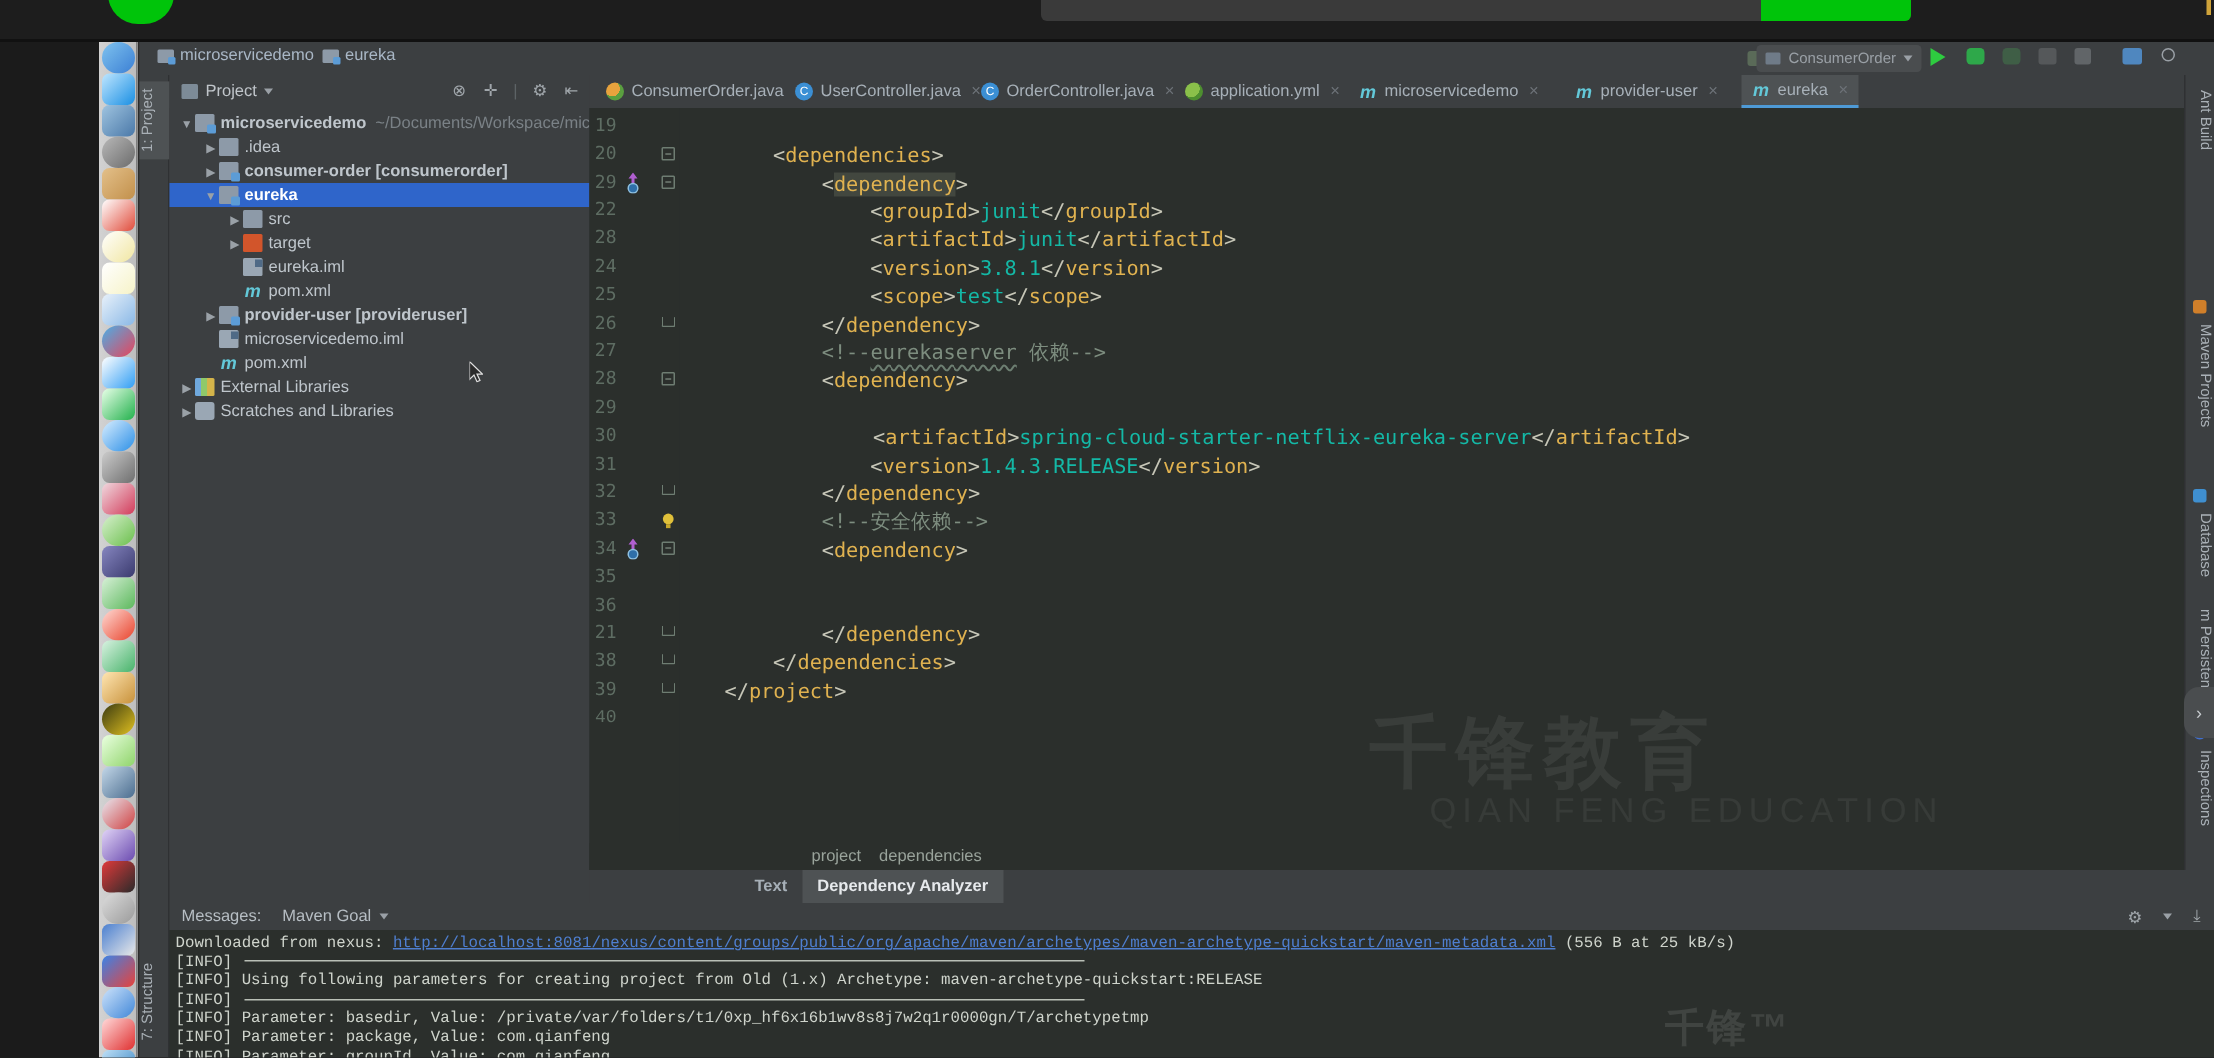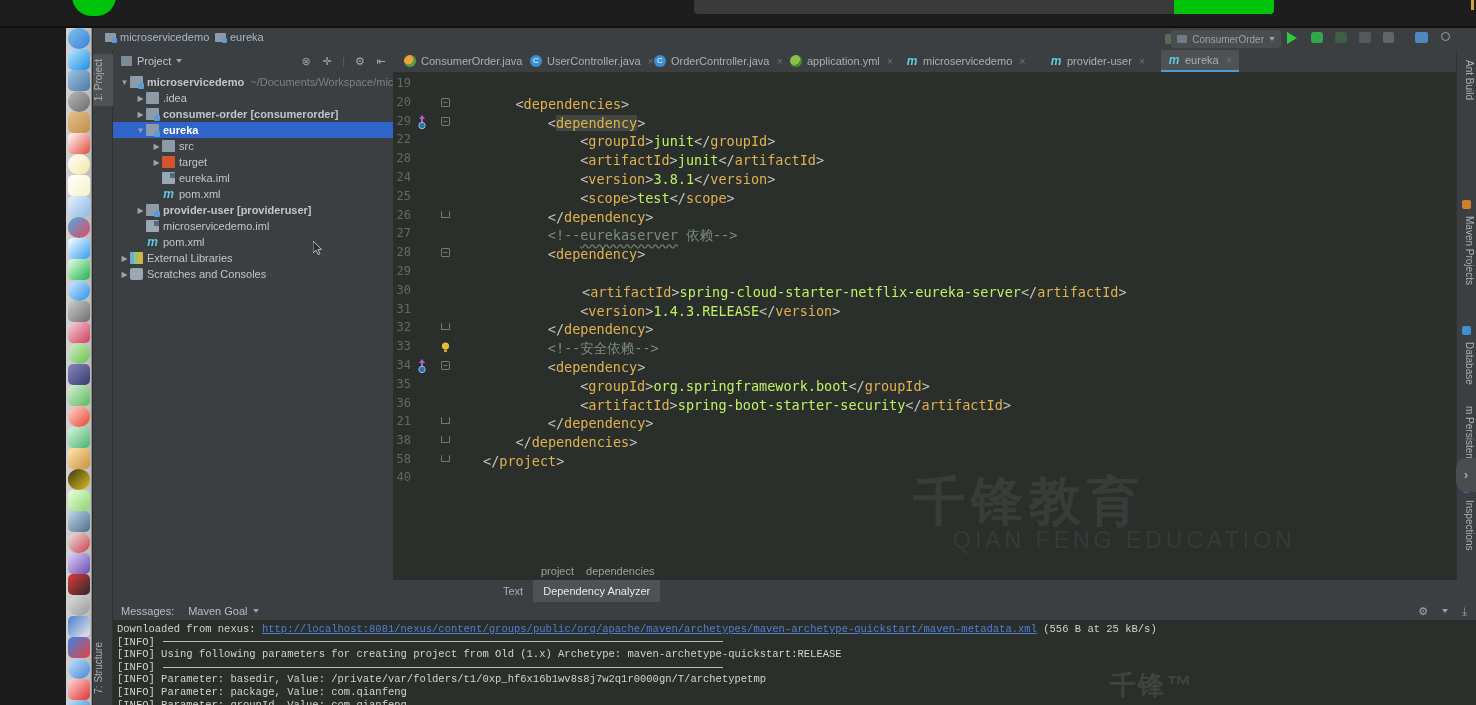--- a/index.html
+++ b/index.html
@@ -89,40 +89,40 @@
   .gutter { position:absolute; left:0; top:0; width:60px; height:508px; background:#2b2f2c; }
   .lnum { position:absolute; right:42px; font-family:"DejaVu Sans Mono", monospace; font-size:12px; color:#5e6d63; }
   .foldcol { position:absolute; left:46px; top:0; width:14px; height:508px; }
   .fold { position:absolute; left:2px; width:9px; height:9px; border:1px solid #6e7d72; color:#9fb0a3;
       font-size:8px; line-height:7px; text-align:center; border-radius:1px; }
   .codearea { position:absolute; left:60px; top:0; right:22px; height:508px; overflow:hidden; }
   .cline { position:absolute; left:0; font-family:"DejaVu Sans Mono", monospace; font-size:13.5px;
       white-space:pre; line-height:18.8px; }
   .tg { color:#e0b250; }      
   .br { color:#c7c7b8; }      
-  .tx { color:#bef264; }      
+  .tx { color:#14b8a6; }      
   .cm { color:#7d8d7f; }      
   .hl { background:#42473f; }
   .squig { text-decoration:underline wavy #6d7f72; text-underline-offset:3px; }
   .watermark { position:absolute; left:520px; top:395px; color:rgba(255,255,255,0.07); font-size:52px;
       font-weight:bold; letter-spacing:6px; pointer-events:none; }
   .watermark2 { position:absolute; left:560px; top:455px; color:rgba(255,255,255,0.06); font-size:23px;
       letter-spacing:4px; pointer-events:none; }
   .scrollv { position:absolute; right:5px; top:190px; width:6px; height:230px; background:#55605a; border-radius:3px; }
   .scrollh { position:absolute; left:90px; bottom:4px; width:1090px; height:6px; background:#55605a; border-radius:3px; }
   .marker { position:absolute; right:6px; width:8px; height:8px; }
 
   
   .crumbs { position:absolute; left:300px; top:534px; width:1084px; height:18px; background:#2b2f2c;
       display:flex; align-items:center; gap:12px; padding-left:148px; font-size:11px; color:#99a39b; }
 
   
   .etabrow { position:absolute; left:300px; top:552px; width:1084px; height:22px; background:#3c3f41;
       display:flex; align-items:center; gap:0; }
-  .btab { height:22px; display:flex; align-items:center; padding:0 10px; font-size:11px; color:#a7b0b8; }
+  .btab { height:22px; display:flex; align-items:center; padding:0 10px; font-size:11px; color:#a7b0b8;font-weight:bold; }
   .btab.sel { background:#4e5254; color:#e6e9ec; }
 
   
   .msgpanel { position:absolute; left:20px; top:574px; width:1364px; height:103px; background:#2b2f2c; }
   .msghdr { height:18px; background:#3c3f41; display:flex; align-items:center; gap:14px; padding-left:8px;
       font-size:11px; color:#b7bec4; position:relative; }
   .msghdr .right { position:absolute; right:10px; display:flex; gap:14px; align-items:center; color:#a0a6ab; }
   .console { position:absolute; left:0; top:18px; right:0; bottom:0; background:#2b2f2c; padding:3px 0 0 4px;
       font-family:Liberation Mono, monospace; font-size:10.5px; color:#cfd4cc; line-height:12.6px; }
   .cl { white-space:pre; }
@@ -347,21 +347,21 @@
             <span>pom.xml</span>
           </div>
           <div class="trow" style="padding-left: 6px;">
             <span class="arrow">▶</span>
             <span class="ti ti-lib"></span>
             <span>External Libraries</span>
           </div>
           <div class="trow" style="padding-left: 6px;">
             <span class="arrow">▶</span>
             <span class="ti ti-scr"></span>
-            <span>Scratches and Consoles</span>
+            <span>Scratches and Libraries</span>
           </div>
         </div>
 
       <svg class="cursor-arrow" viewBox="0 0 9 14">
         <polygon points="0,0 0,12 3,9 5,13.5 7,12.6 5,8.4 8.6,8.4" fill="#2b2b2b" stroke="#dddddd" stroke-width="0.8"></polygon>
       </svg>
     </div>
 
     <div class="editor">
       <div class="watermark">千锋教育</div>
@@ -388,21 +388,21 @@
           <div class="lnum" style="top: 267.2px;">33</div>
           <div class="lnum" style="top: 286px;">34</div>
           <div style="position: absolute; left: 24px; top: 287px; width: 10px; height: 14px;"><svg width="10" height="14" viewBox="0 0 10 14">
               <path d="M5 0 L8 4 L6 4 L6 7 L4 7 L4 4 L2 4 Z" fill="#b05fd0"></path>
               <circle cx="5" cy="10.5" r="3.2" fill="#2f6fa8" stroke="#8fc0e0" stroke-width="1"></circle>
             </svg></div>
           <div class="lnum" style="top: 304.8px;">35</div>
           <div class="lnum" style="top: 323.6px;">36</div>
           <div class="lnum" style="top: 342.4px;">21</div>
           <div class="lnum" style="top: 361.2px;">38</div>
-          <div class="lnum" style="top: 380px;">58</div>
+          <div class="lnum" style="top: 380px;">39</div>
           <div class="lnum" style="top: 398.8px; font-family: Liberation Mono, monospace;">40</div>
         </div>
       <div class="foldcol" id="foldcol">
           <div class="fold" style="top: 25.8px;">−</div>
           <div class="fold" style="top: 44.6px;">−</div>
           <div class="fold" style="top: 138.6px; border-top: none; height: 7px;"></div>
           <div class="fold" style="top: 176.2px;">−</div>
           <div class="fold" style="top: 251.4px; border-top: none; height: 7px;"></div>
           <div style="position: absolute; left: 2px; top: 270.2px; width: 9px; height: 11px;"><svg width="9" height="11" viewBox="0 0 9 11">
               <circle cx="4.5" cy="4" r="3.6" fill="#e0c03a"></circle>
@@ -421,22 +421,20 @@
           <div class="cline" style="top: 98px; left: 127.2px;"><span class="br">&lt;</span><span class="tg">version</span><span class="br">&gt;</span><span class="tx">3.8.1</span><span class="br">&lt;/</span><span class="tg">version</span><span class="br">&gt;</span></div>
           <div class="cline" style="top: 116.8px; left: 127.2px;"><span class="br">&lt;</span><span class="tg">scope</span><span class="br">&gt;</span><span class="tx">test</span><span class="br">&lt;/</span><span class="tg">scope</span><span class="br">&gt;</span></div>
           <div class="cline" style="top: 135.6px; left: 94.8px;"><span class="br">&lt;/</span><span class="tg">dependency</span><span class="br">&gt;</span></div>
           <div class="cline" style="top: 154.4px; left: 94.8px;"><span class="cm">&lt;!--</span><span class="cm squig">eurekaserver</span><span class="cm"> 依赖--&gt;</span></div>
           <div class="cline" style="top: 173.2px; left: 94.8px;"><span class="br">&lt;</span><span class="tg">dependency</span><span class="br">&gt;</span></div>
           <div class="cline" style="top: 210.8px; left: 129px;"><span class="br">&lt;</span><span class="tg">artifactId</span><span class="br">&gt;</span><span class="tx">spring-cloud-starter-netflix-eureka-server</span><span class="br">&lt;/</span><span class="tg">artifactId</span><span class="br">&gt;</span></div>
           <div class="cline" style="top: 229.6px; left: 127.2px;"><span class="br">&lt;</span><span class="tg">version</span><span class="br">&gt;</span><span class="tx">1.4.3.RELEASE</span><span class="br">&lt;/</span><span class="tg">version</span><span class="br">&gt;</span></div>
           <div class="cline" style="top: 248.4px; left: 94.8px;"><span class="br">&lt;/</span><span class="tg">dependency</span><span class="br">&gt;</span></div>
           <div class="cline" style="top: 267.2px; left: 94.8px;"><span class="cm">&lt;!--安全依赖--&gt;</span></div>
           <div class="cline" style="top: 286px; left: 94.8px;"><span class="br">&lt;</span><span class="tg">dependency</span><span class="br">&gt;</span></div>
-          <div class="cline" style="top: 304.8px; left: 127.2px;"><span class="br">&lt;</span><span class="tg">groupId</span><span class="br">&gt;</span><span class="tx">org.springframework.boot</span><span class="br">&lt;/</span><span class="tg">groupId</span><span class="br">&gt;</span></div>
-          <div class="cline" style="top: 323.6px; left: 127.2px;"><span class="br">&lt;</span><span class="tg">artifactId</span><span class="br">&gt;</span><span class="tx">spring-boot-starter-security</span><span class="br">&lt;/</span><span class="tg">artifactId</span><span class="br">&gt;</span></div>
           <div class="cline" style="top: 342.4px; left: 94.8px;"><span class="br">&lt;/</span><span class="tg">dependency</span><span class="br">&gt;</span></div>
           <div class="cline" style="top: 361.2px; left: 62.4px;"><span class="br">&lt;/</span><span class="tg">dependencies</span><span class="br">&gt;</span></div>
           <div class="cline" style="top: 380px; left: 30px;"><span class="br">&lt;/</span><span class="tg">project</span><span class="br">&gt;</span></div>
         </div>
       <div class="scrollv"></div>
       <div class="scrollh"></div>
       <div class="marker" style="top:18px;background:#d4b43c;"></div>
     </div>
 
     <div class="crumbs">

